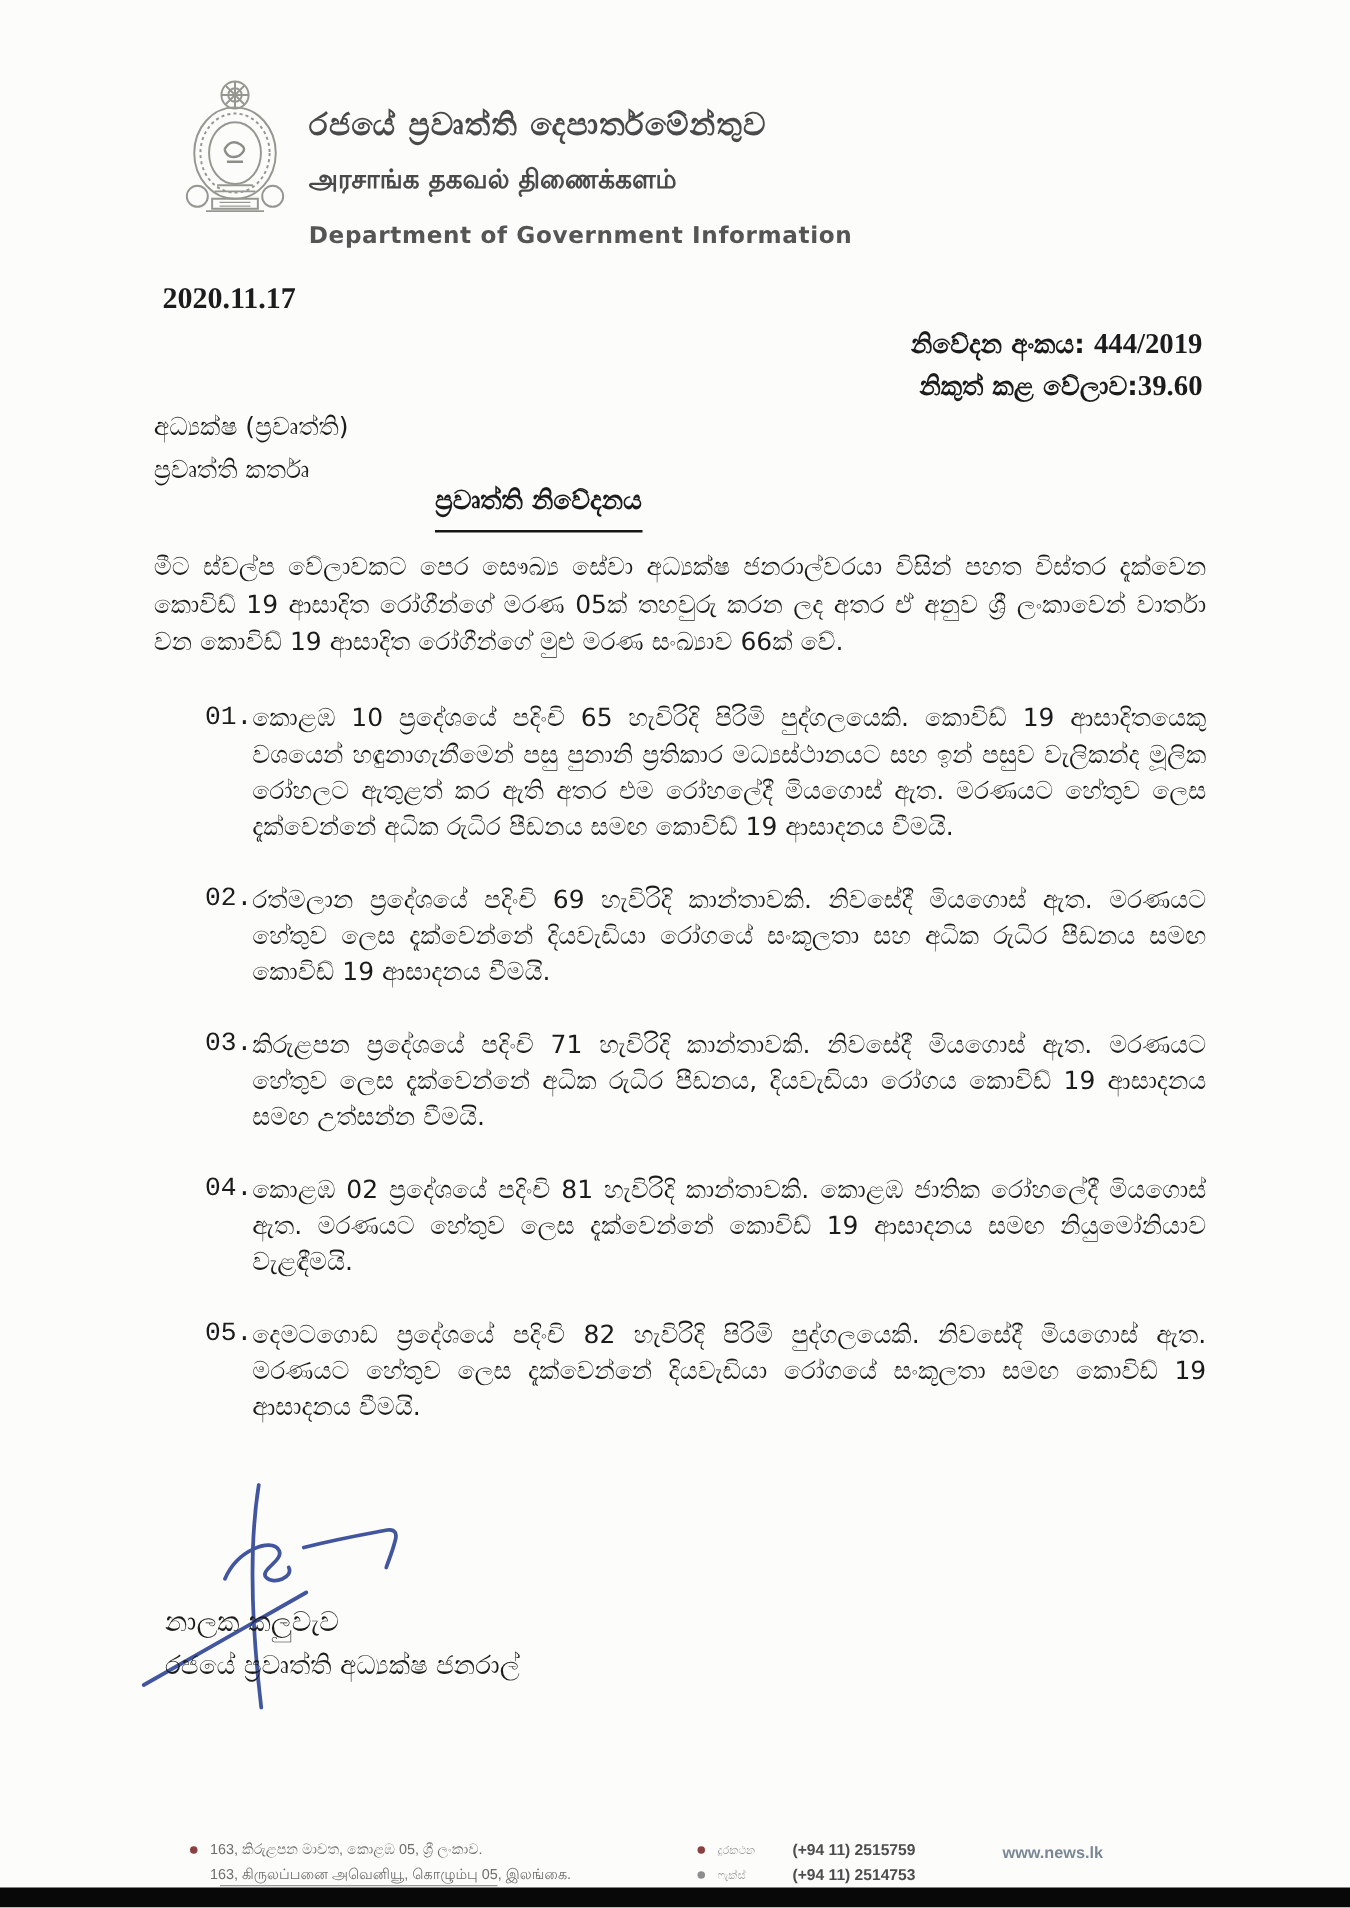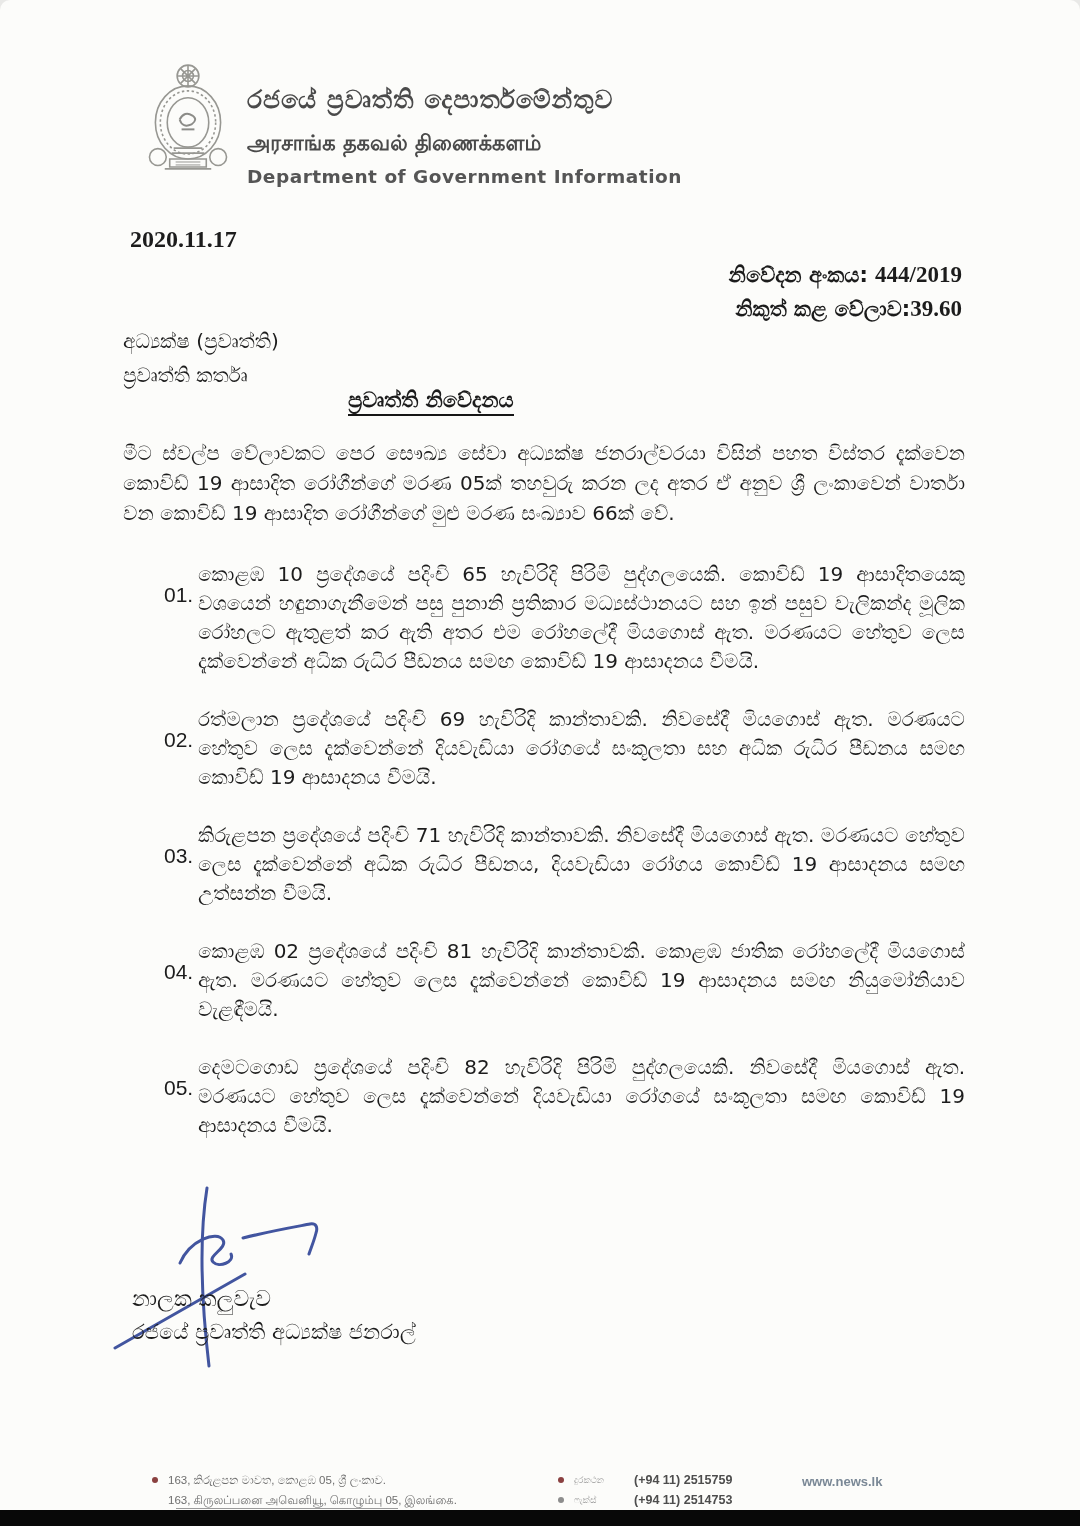--- a/index.html
+++ b/index.html
@@ -6,43 +6,42 @@
   body{
     width:1080px;height:1526px;
     background:#e9e9e7;
     font-family:"DejaVu Sans",sans-serif;
     position:relative;overflow:hidden;
   }
   .page{
     position:absolute;inset:0;
     background:#fcfcfa;
     color:#1c1c1c;
-    border-radius:10px;
   }
   
   .emblem{position:absolute;left:146px;top:62px;width:84px;height:114px;}
   .dept{position:absolute;left:247px;top:84px;line-height:1.25;color:#4a4a4a;}
   .dept .si{font-size:25px;font-weight:bold;letter-spacing:1px;}
   .dept .ta{font-size:21px;font-weight:bold;margin-top:15px;}
-  .dept .en{font-size:18.5px;font-weight:bold;color:#555;margin-top:8px;letter-spacing:.5px;}
+  .dept .en{font-size:18.5px;font-weight:bold;color:#555;margin-top:20px;letter-spacing:.5px;}
   
   .date{position:absolute;left:130px;top:226px;font-family:"Liberation Serif",serif;font-weight:bold;font-size:24px;}
   .refblock{position:absolute;right:118px;top:258px;text-align:right;font-weight:bold;font-size:21px;line-height:34px;}
   .refblock .num{font-family:"Liberation Serif",serif;font-size:23px;}
   
   .addr{position:absolute;left:123px;top:324px;font-size:20px;line-height:34px;}
   
   .title{position:absolute;left:348px;top:388px;font-size:21px;font-weight:bold;
-         border-bottom:2px solid #161616;padding-bottom:2px;}
+         border-bottom:2px solid #161616;padding-bottom:12px;}
   
   .intro{position:absolute;left:123px;top:438px;width:842px;
          font-size:20px;line-height:30px;text-align:justify;}
   .list{position:absolute;left:164px;top:560px;width:801px;}
   .item{display:flex;margin-bottom:29px;font-size:20px;line-height:29px;}
-  .item .no{flex:0 0 34px;font-family:Liberation Sans, sans-serif;font-size:21px;margin-top:20px;}
+  .item .no{flex:0 0 34px;font-family:Liberation Mono, monospace;font-size:21px;}
   .item .tx{flex:1;text-align:justify;}
   
   .sig-ink{position:absolute;left:95px;top:1178px;width:260px;height:195px;}
   .sig-name{position:absolute;left:132px;top:1286px;font-size:22px;}
   .sig-title{position:absolute;left:132px;top:1320px;font-size:21px;}
   
   .footer{position:absolute;left:0;top:1464px;width:1080px;height:48px;
           font-family:"Liberation Sans",sans-serif;color:#6e6e6e;}
   .f-addr{position:absolute;left:152px;top:6px;font-size:11.5px;line-height:20px;}
   .f-addr .row{display:flex;align-items:center;}

